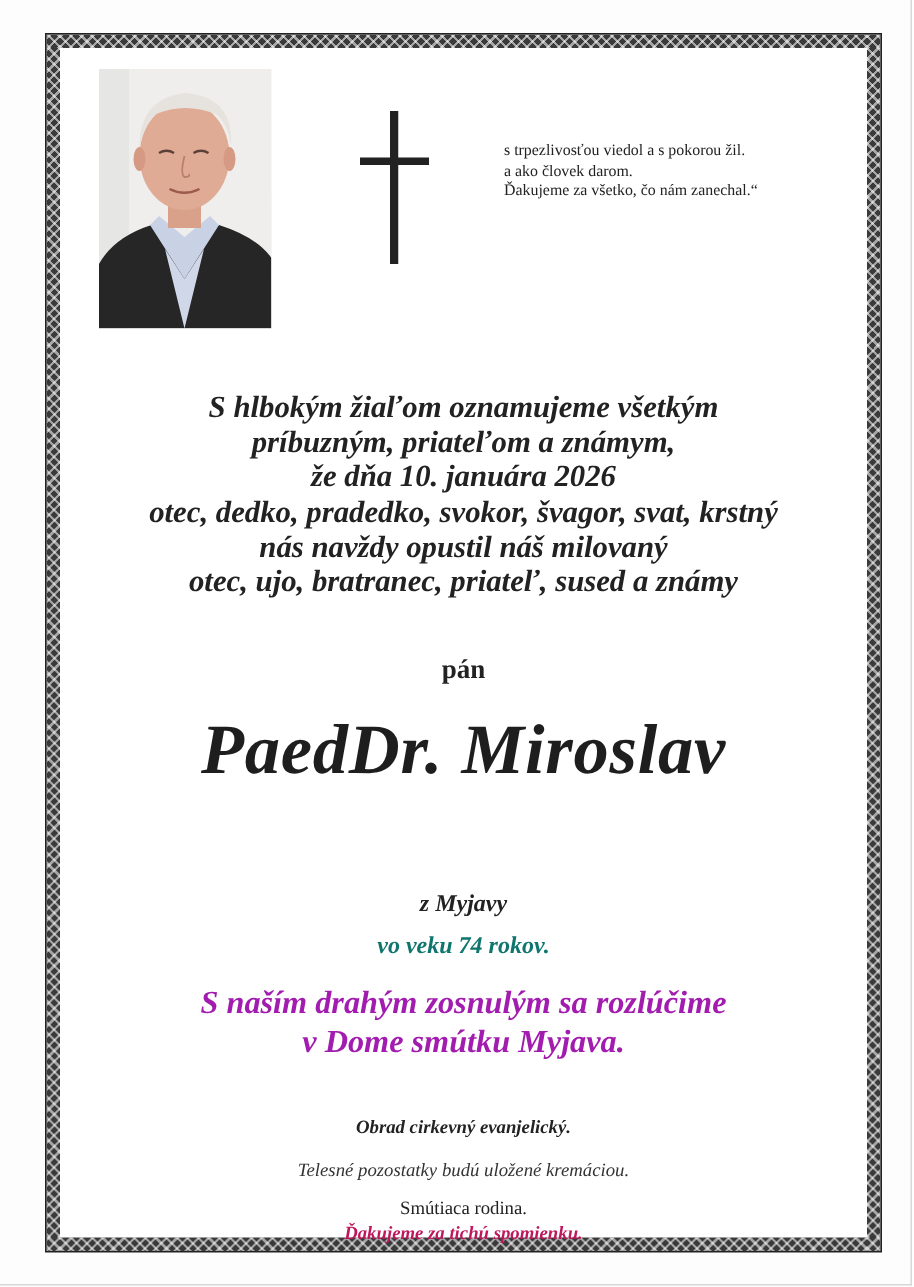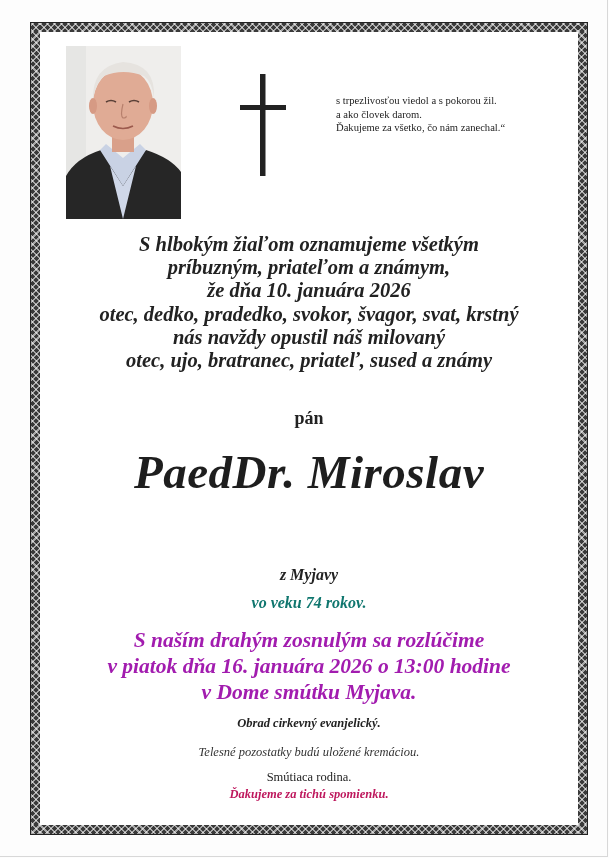--- a/index.html
+++ b/index.html
@@ -41,21 +41,21 @@
   }
   .photo svg { display: block; }
   .cross {
     position: absolute; left: 240px; top: 74px; width: 46px; height: 102px;
   }
   .quote {
     position: absolute; left: 336px; top: 94px; width: 240px;
     font-size: 10.6px; line-height: 13.6px; color: #222;
   }
   .quote div { white-space: nowrap; }
-  .center { position: absolute; left: 40px; width: 538px; text-align: center; }
+  .center { position: absolute; left: 40px; width: 538px; text-align: center; margin-top: 28px; }
   .announce {
     top: 233px; font-size: 20.5px; line-height: 23.2px; font-weight: bold; font-style: italic; color: #222;
   }
   .announce div { white-space: nowrap; }
   .pan { top: 408px; font-size: 18px; font-weight: bold; color: #222; }
   .name { top: 444px; font-size: 47px; line-height: 56px; font-weight: bold; font-style: italic; color: #1e1e1e; letter-spacing: 0.5px; }
   .from { top: 566px; font-size: 16px; font-weight: bold; font-style: italic; color: #222; }
   .age { top: 594px; font-size: 16px; font-weight: bold; font-style: italic; color: #0f766e; }
   .farewell { top: 627px; font-size: 21.5px; line-height: 26px; font-weight: bold; font-style: italic; color: #a21caf; }
   .farewell div { white-space: nowrap; }
@@ -122,20 +122,19 @@
 
 <div class="center name">
   <div>PaedDr. Miroslav</div>
 </div>
 
 <div class="center from">z Myjavy</div>
 <div class="center age">vo veku 74 rokov.</div>
 
 <div class="center farewell">
   <div>S naším drahým zosnulým sa rozlúčime</div>
-  <div>v piatok dňa 16. januára 2026 o 13:00 hodine</div>
   <div>v Dome smútku Myjava.</div>
 </div>
 
 <div class="center rite">Obrad cirkevný evanjelický.</div>
 <div class="center remains">Telesné pozostatky budú uložené kremáciou.</div>
 <div class="center family">Smútiaca rodina.</div>
 <div class="center thanks">Ďakujeme za tichú spomienku.</div>
 
 </body></html>

